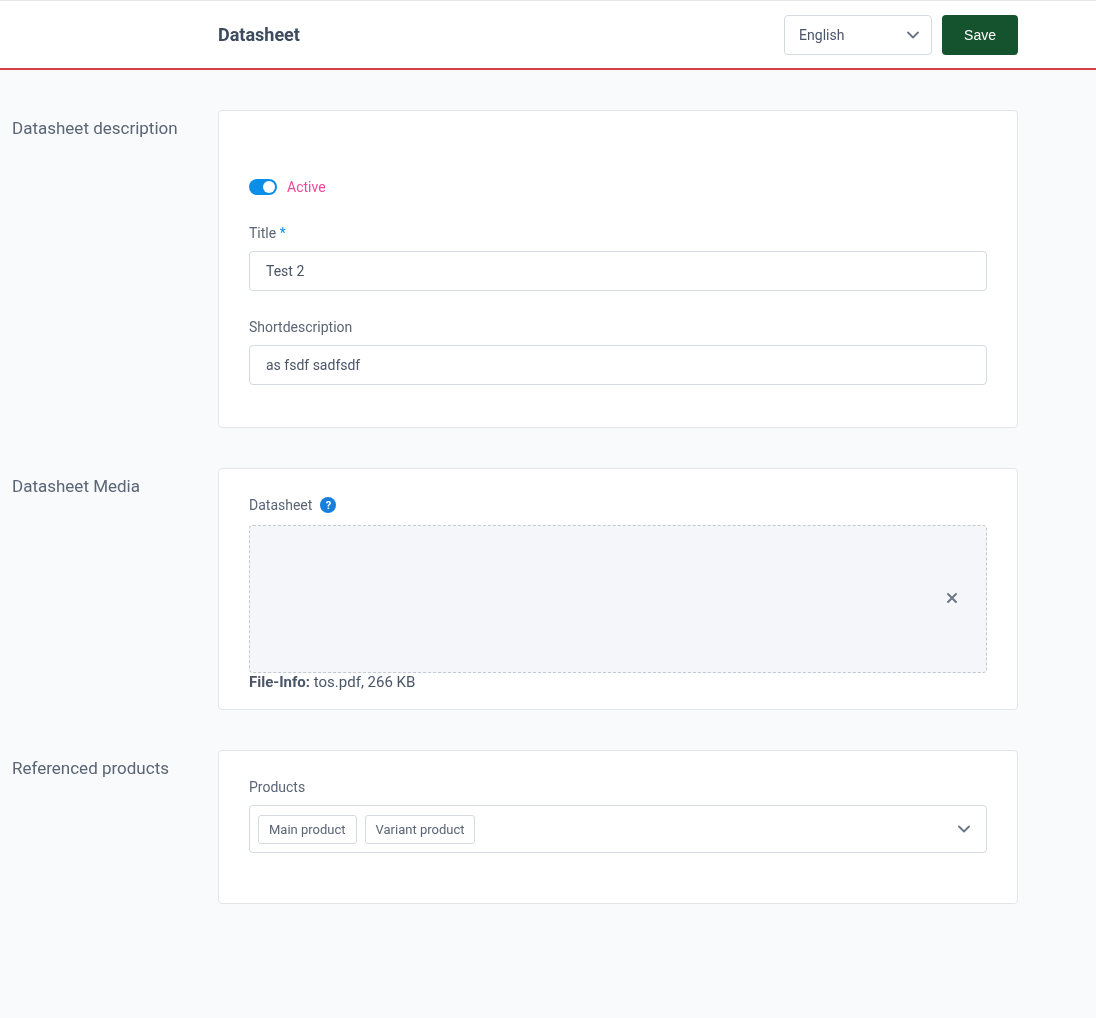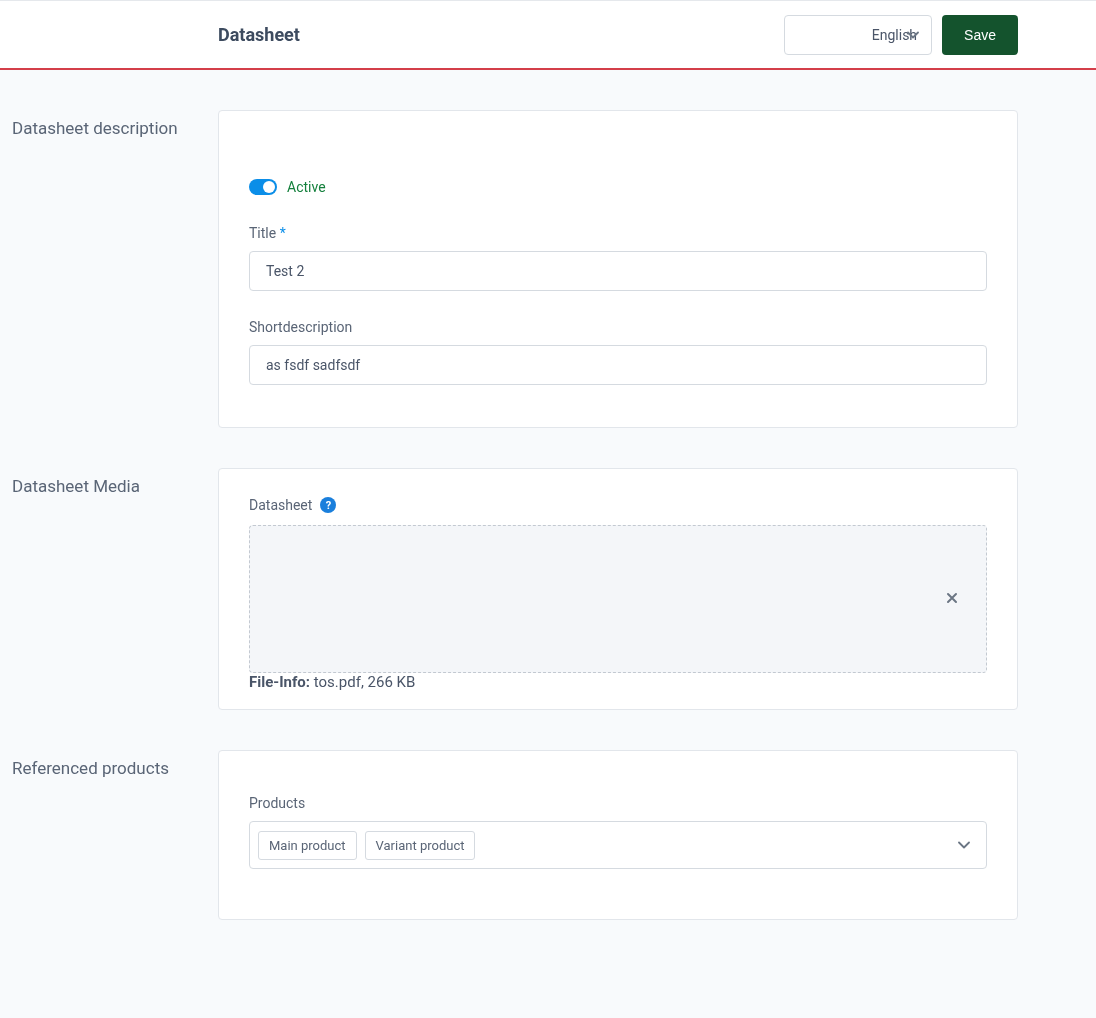--- a/index.html
+++ b/index.html
@@ -37,21 +37,20 @@
       height: 40px;
       border: 1px solid #d5dae0;
       border-radius: 4px;
       background: #fff;
       display: flex;
       align-items: center;
       padding: 0 14px;
       cursor: pointer;
       font-size: 14px;
       color: #4a5568;
-      justify-content: flex-end;
     }
     .lang-dropdown .chev {
       position: absolute;
       right: 12px;
       top: 50%;
       transform: translateY(-50%);
     }
     .chev svg { display: block; }
     .save-btn {
       background: #14532d;
@@ -80,21 +79,21 @@
       padding-top: 8px;
     }
     .card {
       flex: 1;
       background: #fff;
       border: 1px solid #e2e6eb;
       border-radius: 4px;
       padding: 28px 30px 42px 30px;
     }
     .card.media { padding: 28px 30px 18px 30px; }
-    .card.products { padding: 44px 30px 50px 30px; }
+    .card.products { padding: 28px 30px 50px 30px; }
     .toggle-row {
       display: flex;
       align-items: center;
       gap: 10px;
       margin: 40px 0 30px 0;
     }
     .toggle {
       width: 28px;
       height: 16px;
       background: #0b8ee8;
@@ -107,21 +106,21 @@
       position: absolute;
       width: 12px;
       height: 12px;
       background: #fff;
       border-radius: 50%;
       top: 2px;
       right: 2px;
     }
     .toggle-label {
       font-size: 14px;
-      color: #15803d;
+      color: #ec4899;
     }
     .field {
       margin-bottom: 28px;
     }
     .field-label {
       font-size: 14px;
       color: #5a6576;
       margin-bottom: 10px;
       display: block;
     }

